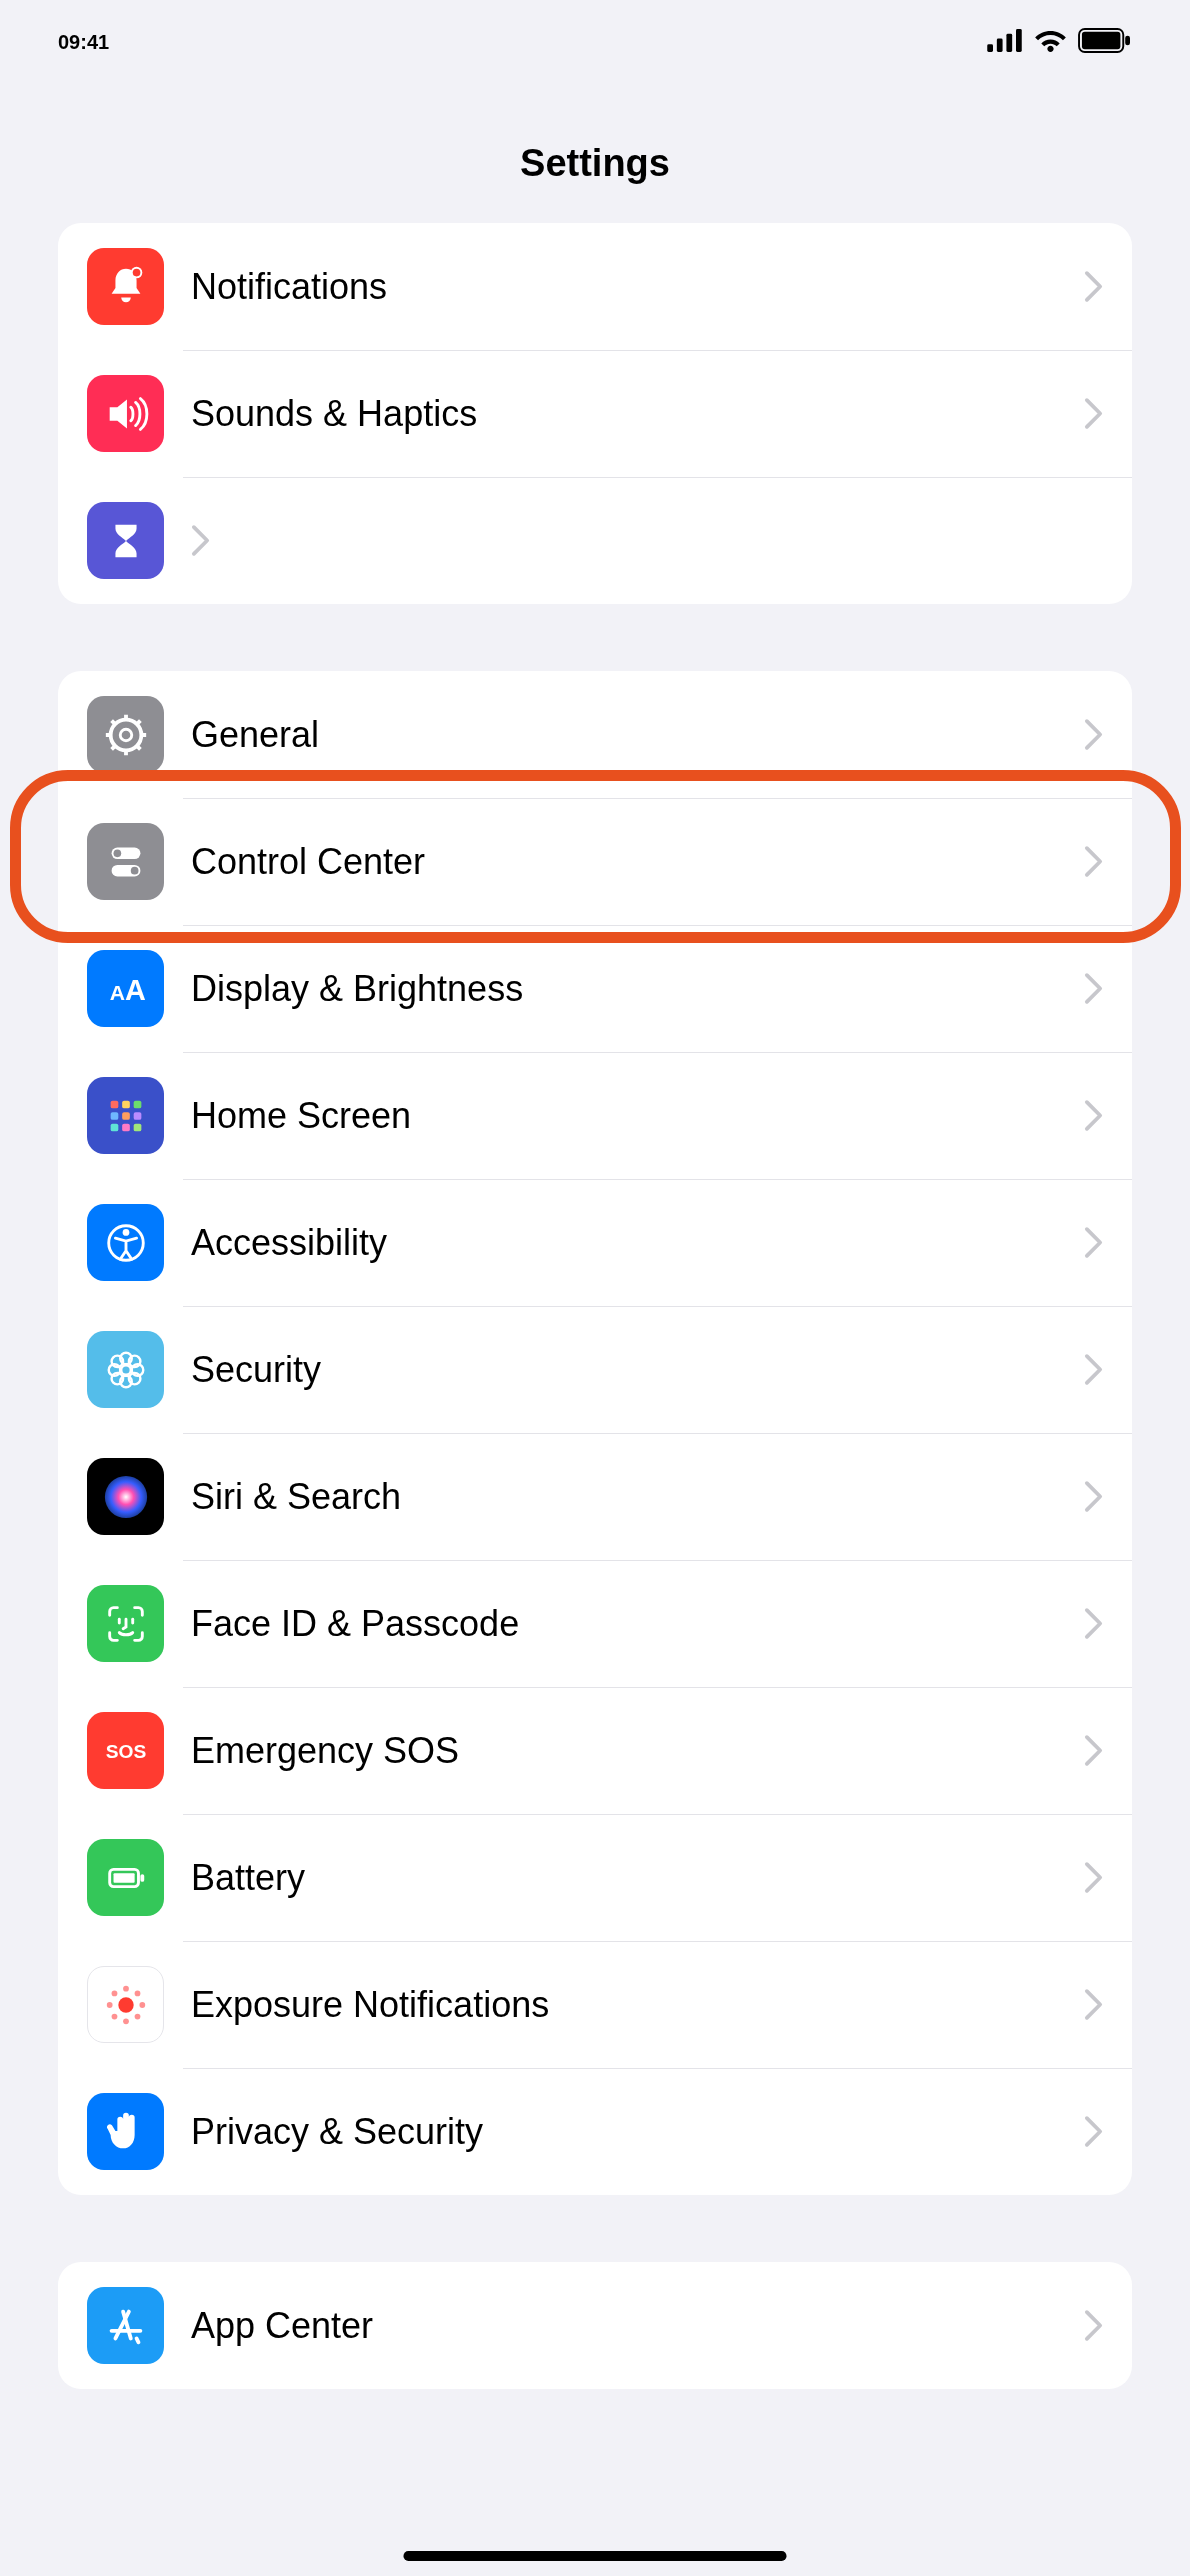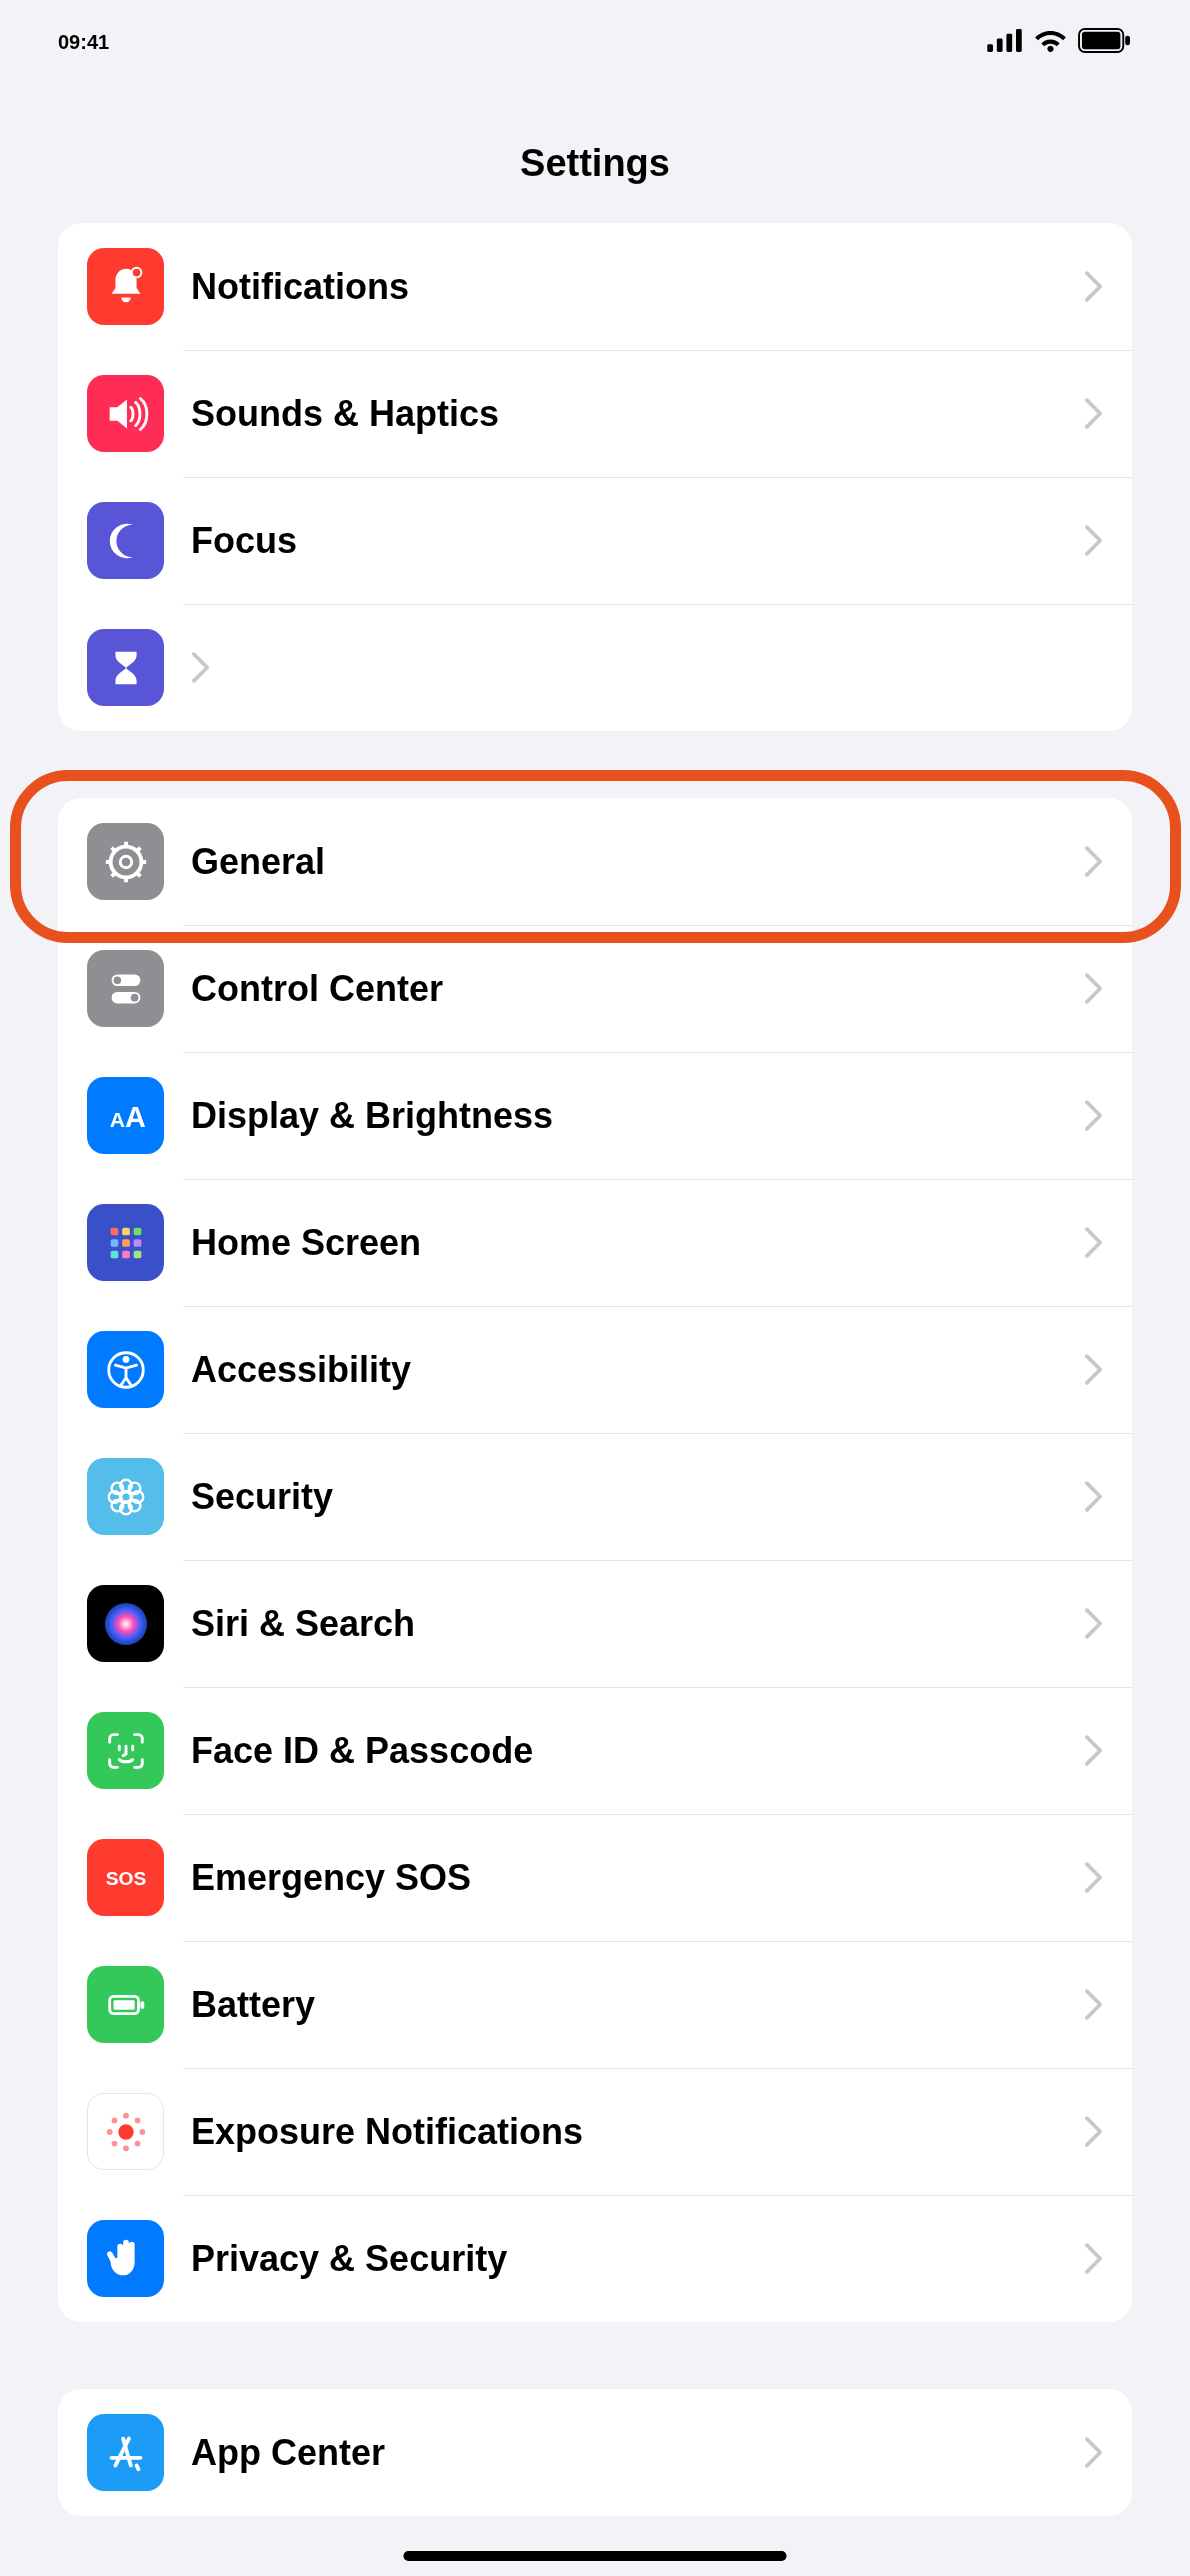--- a/index.html
+++ b/index.html
@@ -65,21 +65,20 @@
     justify-content: center;
     flex-shrink: 0;
     margin-right: 27px;
     color: #fff;
   }
   .icon-box svg { width: 48px; height: 48px; display:block; }
   .row-label {
     font-size: 36px;
     flex: 1;
     color: #000;
-    font-weight: bold;
   }
   .chevron {
     color: #c7c7cc;
     flex-shrink: 0;
   }
   .chevron svg { display:block; }
   .highlight-ring {
     position: absolute;
     border: 11.5px solid #e8501e;
     border-radius: 58px;
@@ -157,33 +156,20 @@
         </svg>
     </div>
     <div class="row-label">Sounds &amp; Haptics</div>
     <span class="chevron">
         <svg width="19" height="33" viewBox="0 0 20 34">
           <path d="M3 3l14 14L3 31" stroke="currentColor" stroke-width="4" fill="none" stroke-linecap="round" stroke-linejoin="round"></path>
         </svg>
       </span>
   </div>
 
-  <div class="row">
-    <div class="icon-box" style="background:#5856d6">
-      <svg viewBox="0 0 50 50">
-          <path d="M32 8a18 18 0 100 34 15 15 0 010-34z" fill="#fff"></path>
-        </svg>
-    </div>
-    <div class="row-label">Focus</div>
-    <span class="chevron">
-        <svg width="19" height="33" viewBox="0 0 20 34">
-          <path d="M3 3l14 14L3 31" stroke="currentColor" stroke-width="4" fill="none" stroke-linecap="round" stroke-linejoin="round"></path>
-        </svg>
-      </span>
-  </div>
 
   <div class="row">
     <div class="icon-box" style="background:#5856d6">
       <svg viewBox="0 0 50 50">
           <path d="M14 8h22v4c0 6-7 9-11 13 4 4 11 7 11 13v4H14v-4c0-6 7-9 11-13-4-4-11-7-11-13V8z" fill="#fff"></path>
         </svg>
     </div>
     <span class="chevron">
         <svg width="19" height="33" viewBox="0 0 20 34">
           <path d="M3 3l14 14L3 31" stroke="currentColor" stroke-width="4" fill="none" stroke-linecap="round" stroke-linejoin="round"></path>

